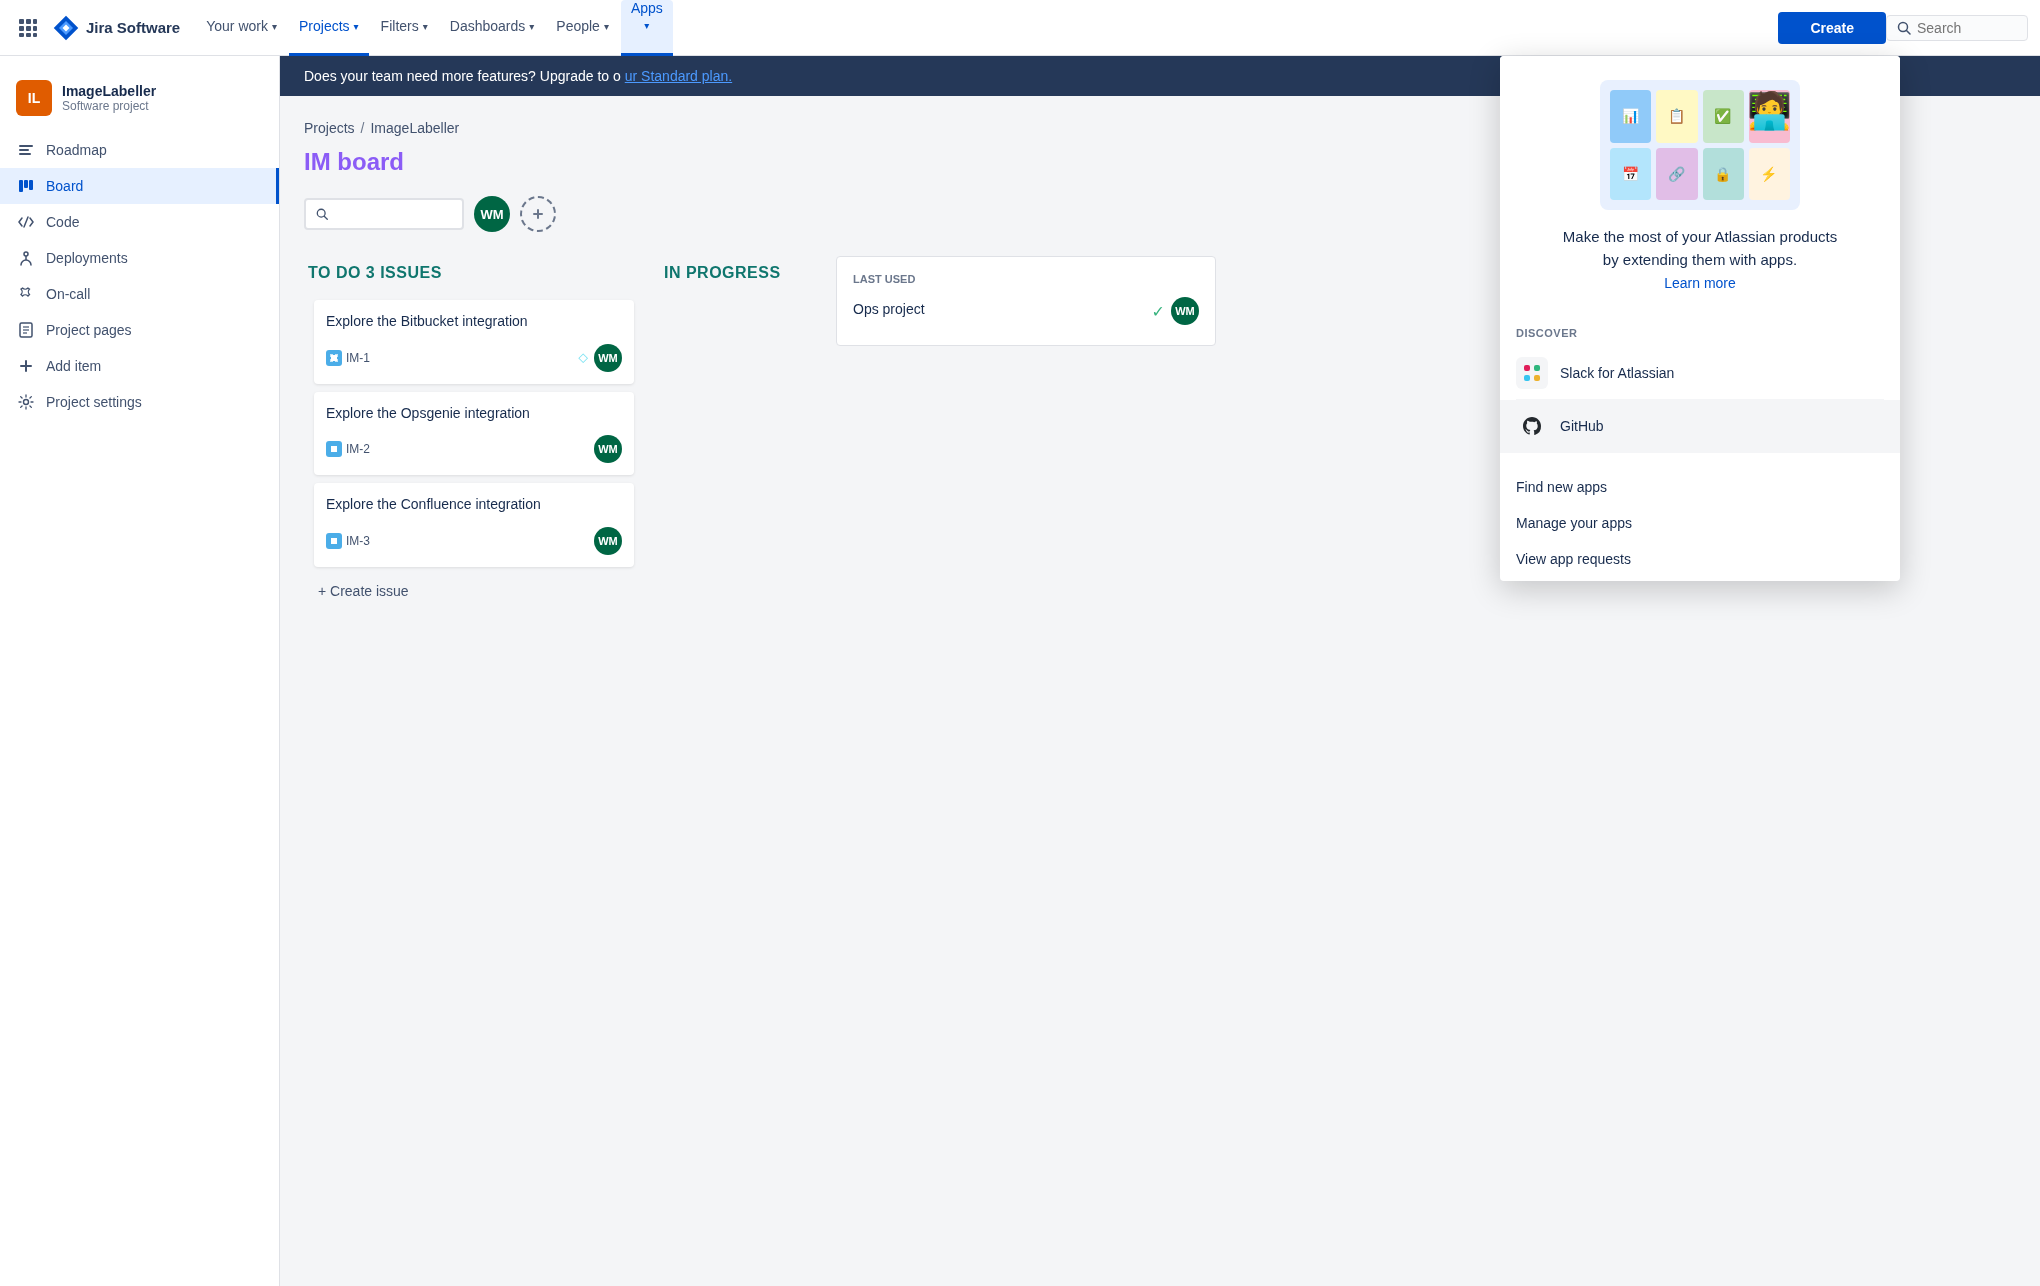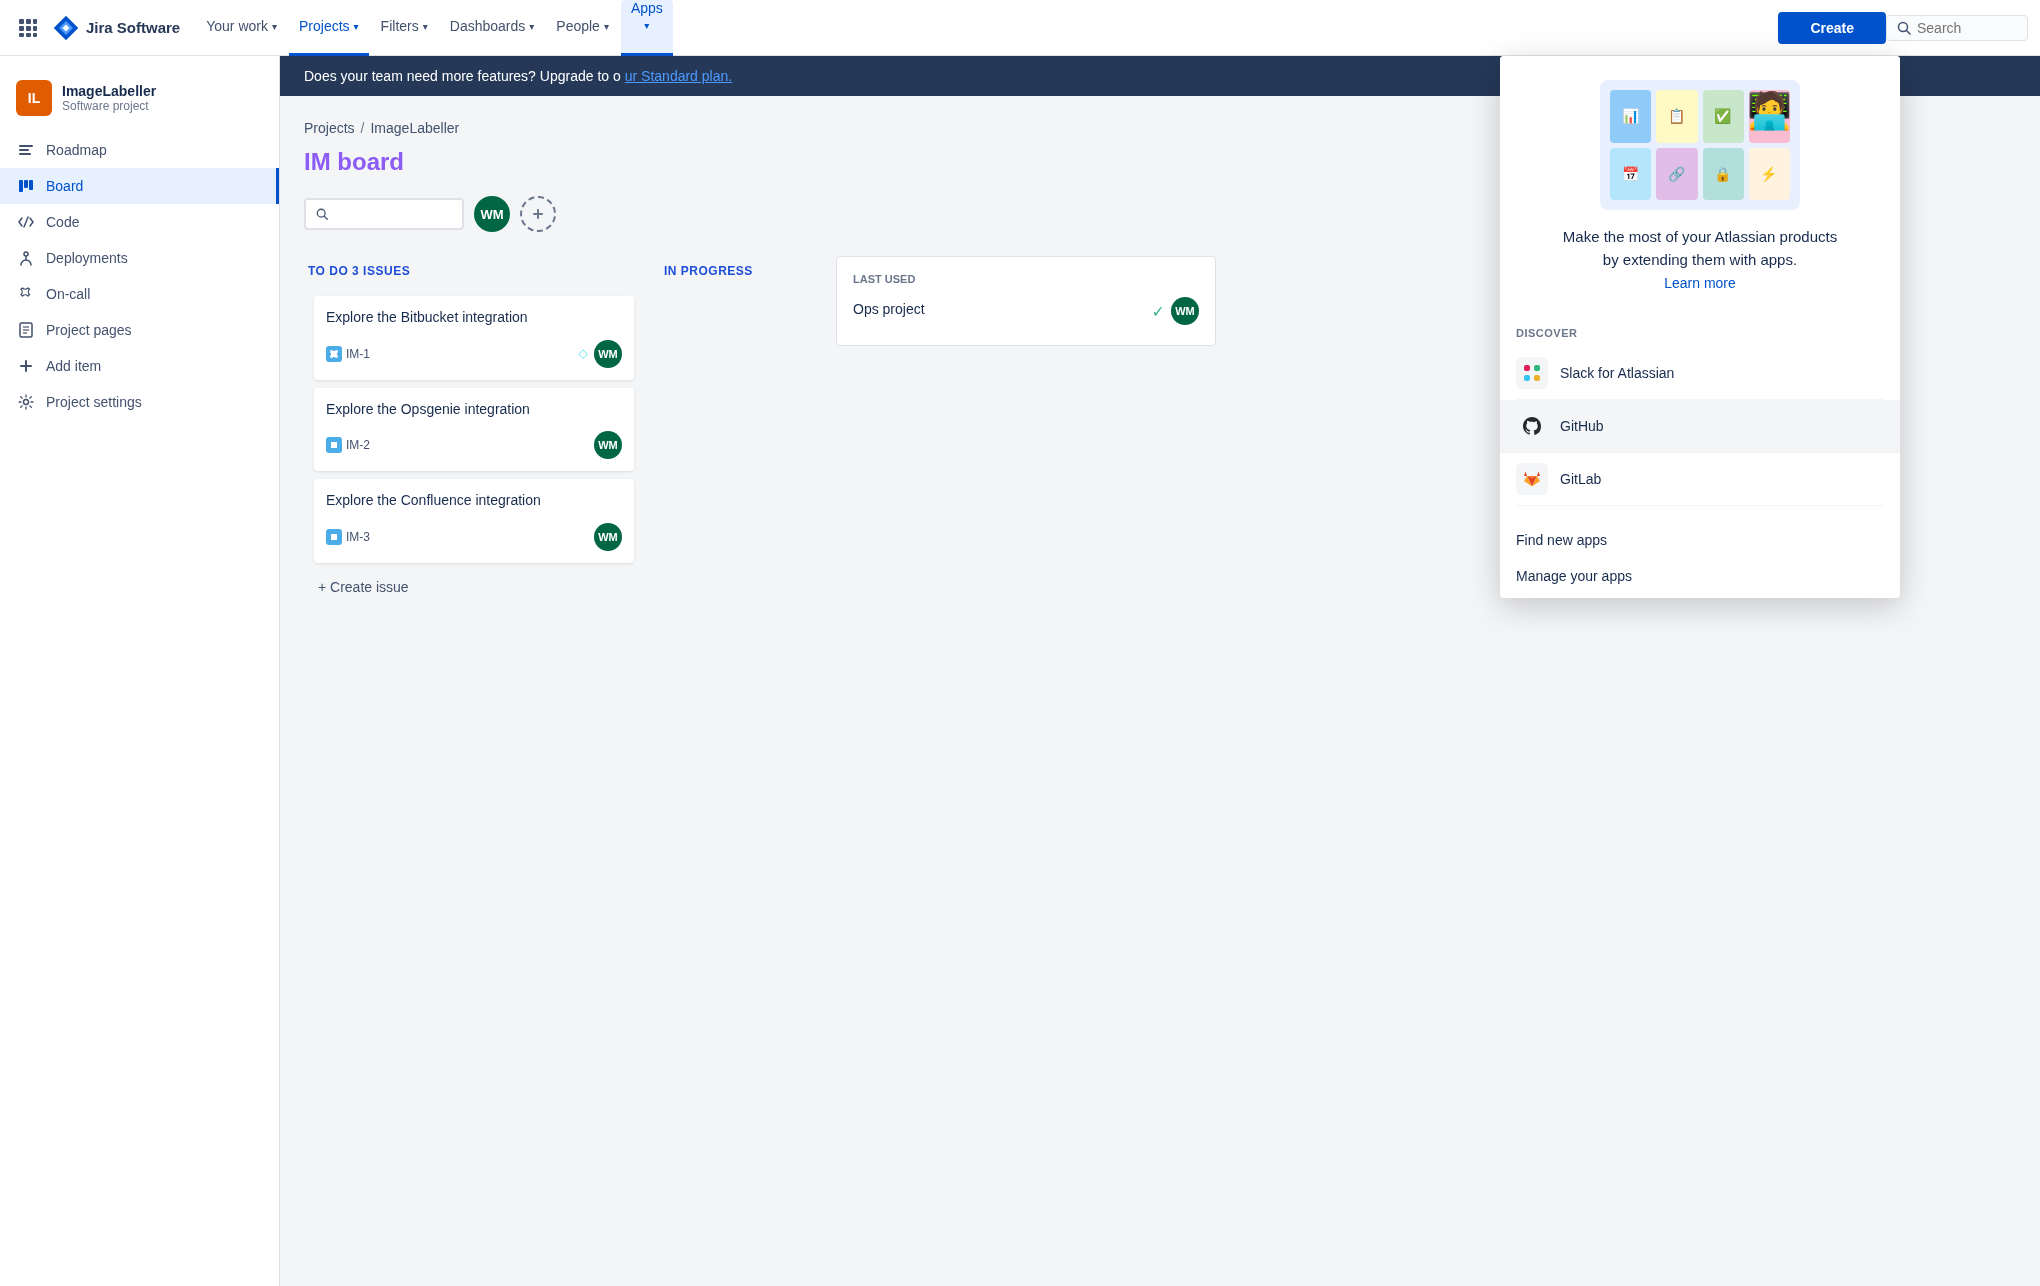--- a/index.html
+++ b/index.html
@@ -86,21 +86,21 @@
       font-size: 13px; font-weight: 700; color: #fff; cursor: pointer; flex-shrink: 0;
     }
     .avatar-add {
       width: 36px; height: 36px; border-radius: 50%; border: 2px dashed #6b778c;
       display: flex; align-items: center; justify-content: center; cursor: pointer; color: #6b778c;
     }
 
     
     .kanban { display: flex; gap: 16px; overflow-x: auto; }
     .kanban-col { width: 340px; flex-shrink: 0; }
-    .kanban-col-header { font-size: 12px; font-weight: 700; color: #1d4ed8; padding: 8px 4px; letter-spacing: 0.5px; }
+    .kanban-col-header { font-size: 16px; font-weight: 700; color: #0f766e; padding: 8px 4px; letter-spacing: 0.5px; }
     .kanban-col-body { background: #f4f5f7; border-radius: 6px; padding: 10px; min-height: 400px; }
     .kanban-card {
       background: #fff; border-radius: 4px; padding: 12px; margin-bottom: 8px;
       box-shadow: 0 1px 3px rgba(0,0,0,0.1); cursor: pointer;
     }
     .kanban-card-title { font-size: 14px; color: #172b4d; margin-bottom: 12px; line-height: 1.4; }
     .kanban-card-footer { display: flex; align-items: center; justify-content: space-between; }
     .card-issue { display: flex; align-items: center; gap: 4px; font-size: 12px; color: #42526e; }
     .card-issue-icon { width: 16px; height: 16px; background: #4bade8; border-radius: 3px; display: flex; align-items: center; justify-content: center; }
     .card-issue-icon svg { fill: #fff; }
@@ -461,32 +461,20 @@
 
     <div class="discover-item" style="background:#f4f5f7; margin:0 -16px; padding:10px 16px;">
       <div class="discover-item-icon">
         <svg width="22" height="22" viewBox="0 0 22 22" fill="#24292e">
           <path d="M11 2C6.03 2 2 6.03 2 11c0 3.98 2.58 7.35 6.16 8.54.45.08.61-.2.61-.43v-1.52c-2.5.54-3.03-1.2-3.03-1.2-.41-1.04-1-1.32-1-1.32-.82-.56.06-.55.06-.55.9.06 1.38.93 1.38.93.8 1.37 2.1.97 2.61.74.08-.58.31-.97.57-1.19-2-.23-4.1-.99-4.1-4.43 0-.98.35-1.78.93-2.41-.09-.23-.4-1.14.09-2.37 0 0 .75-.24 2.46.92A8.55 8.55 0 0 1 11 6.84c.76 0 1.52.1 2.23.3 1.71-1.16 2.46-.92 2.46-.92.49 1.23.18 2.14.09 2.37.58.63.92 1.43.92 2.41 0 3.45-2.1 4.2-4.1 4.43.32.28.61.82.61 1.65v2.45c0 .23.16.51.62.43A9 9 0 0 0 20 11c0-4.97-4.03-9-9-9z"></path>
         </svg>
       </div>
       <span class="discover-item-name">GitHub</span>
     </div>
 
-    <div class="discover-item">
-      <div class="discover-item-icon">
-        <svg width="22" height="22" viewBox="0 0 22 22">
-          <path d="M11 18.5L6 8l5 2 5-2-5 10.5z" fill="#e24329"></path>
-          <path d="M6 8l-3 5 8 5.5L6 8z" fill="#fca326"></path>
-          <path d="M16 8l3 5-8 5.5L16 8z" fill="#fca326"></path>
-          <path d="M6 8l-1-3-.5-1.5L3 8h3z" fill="#e24329"></path>
-          <path d="M16 8l1-3 .5-1.5L19 8h-3z" fill="#e24329"></path>
-          <path d="M6 8h10l-5 2-5-2z" fill="#fc6d26"></path>
-        </svg>
-      </div>
-      <span class="discover-item-name">GitLab</span>
-    </div>
   </div>
 
   <div class="apps-actions">
     <a class="apps-action-item">Find new apps</a>
     <a class="apps-action-item">Manage your apps</a>
+    <a class="apps-action-item">View app requests</a>
   </div>
 </div>
 
 </body></html>

